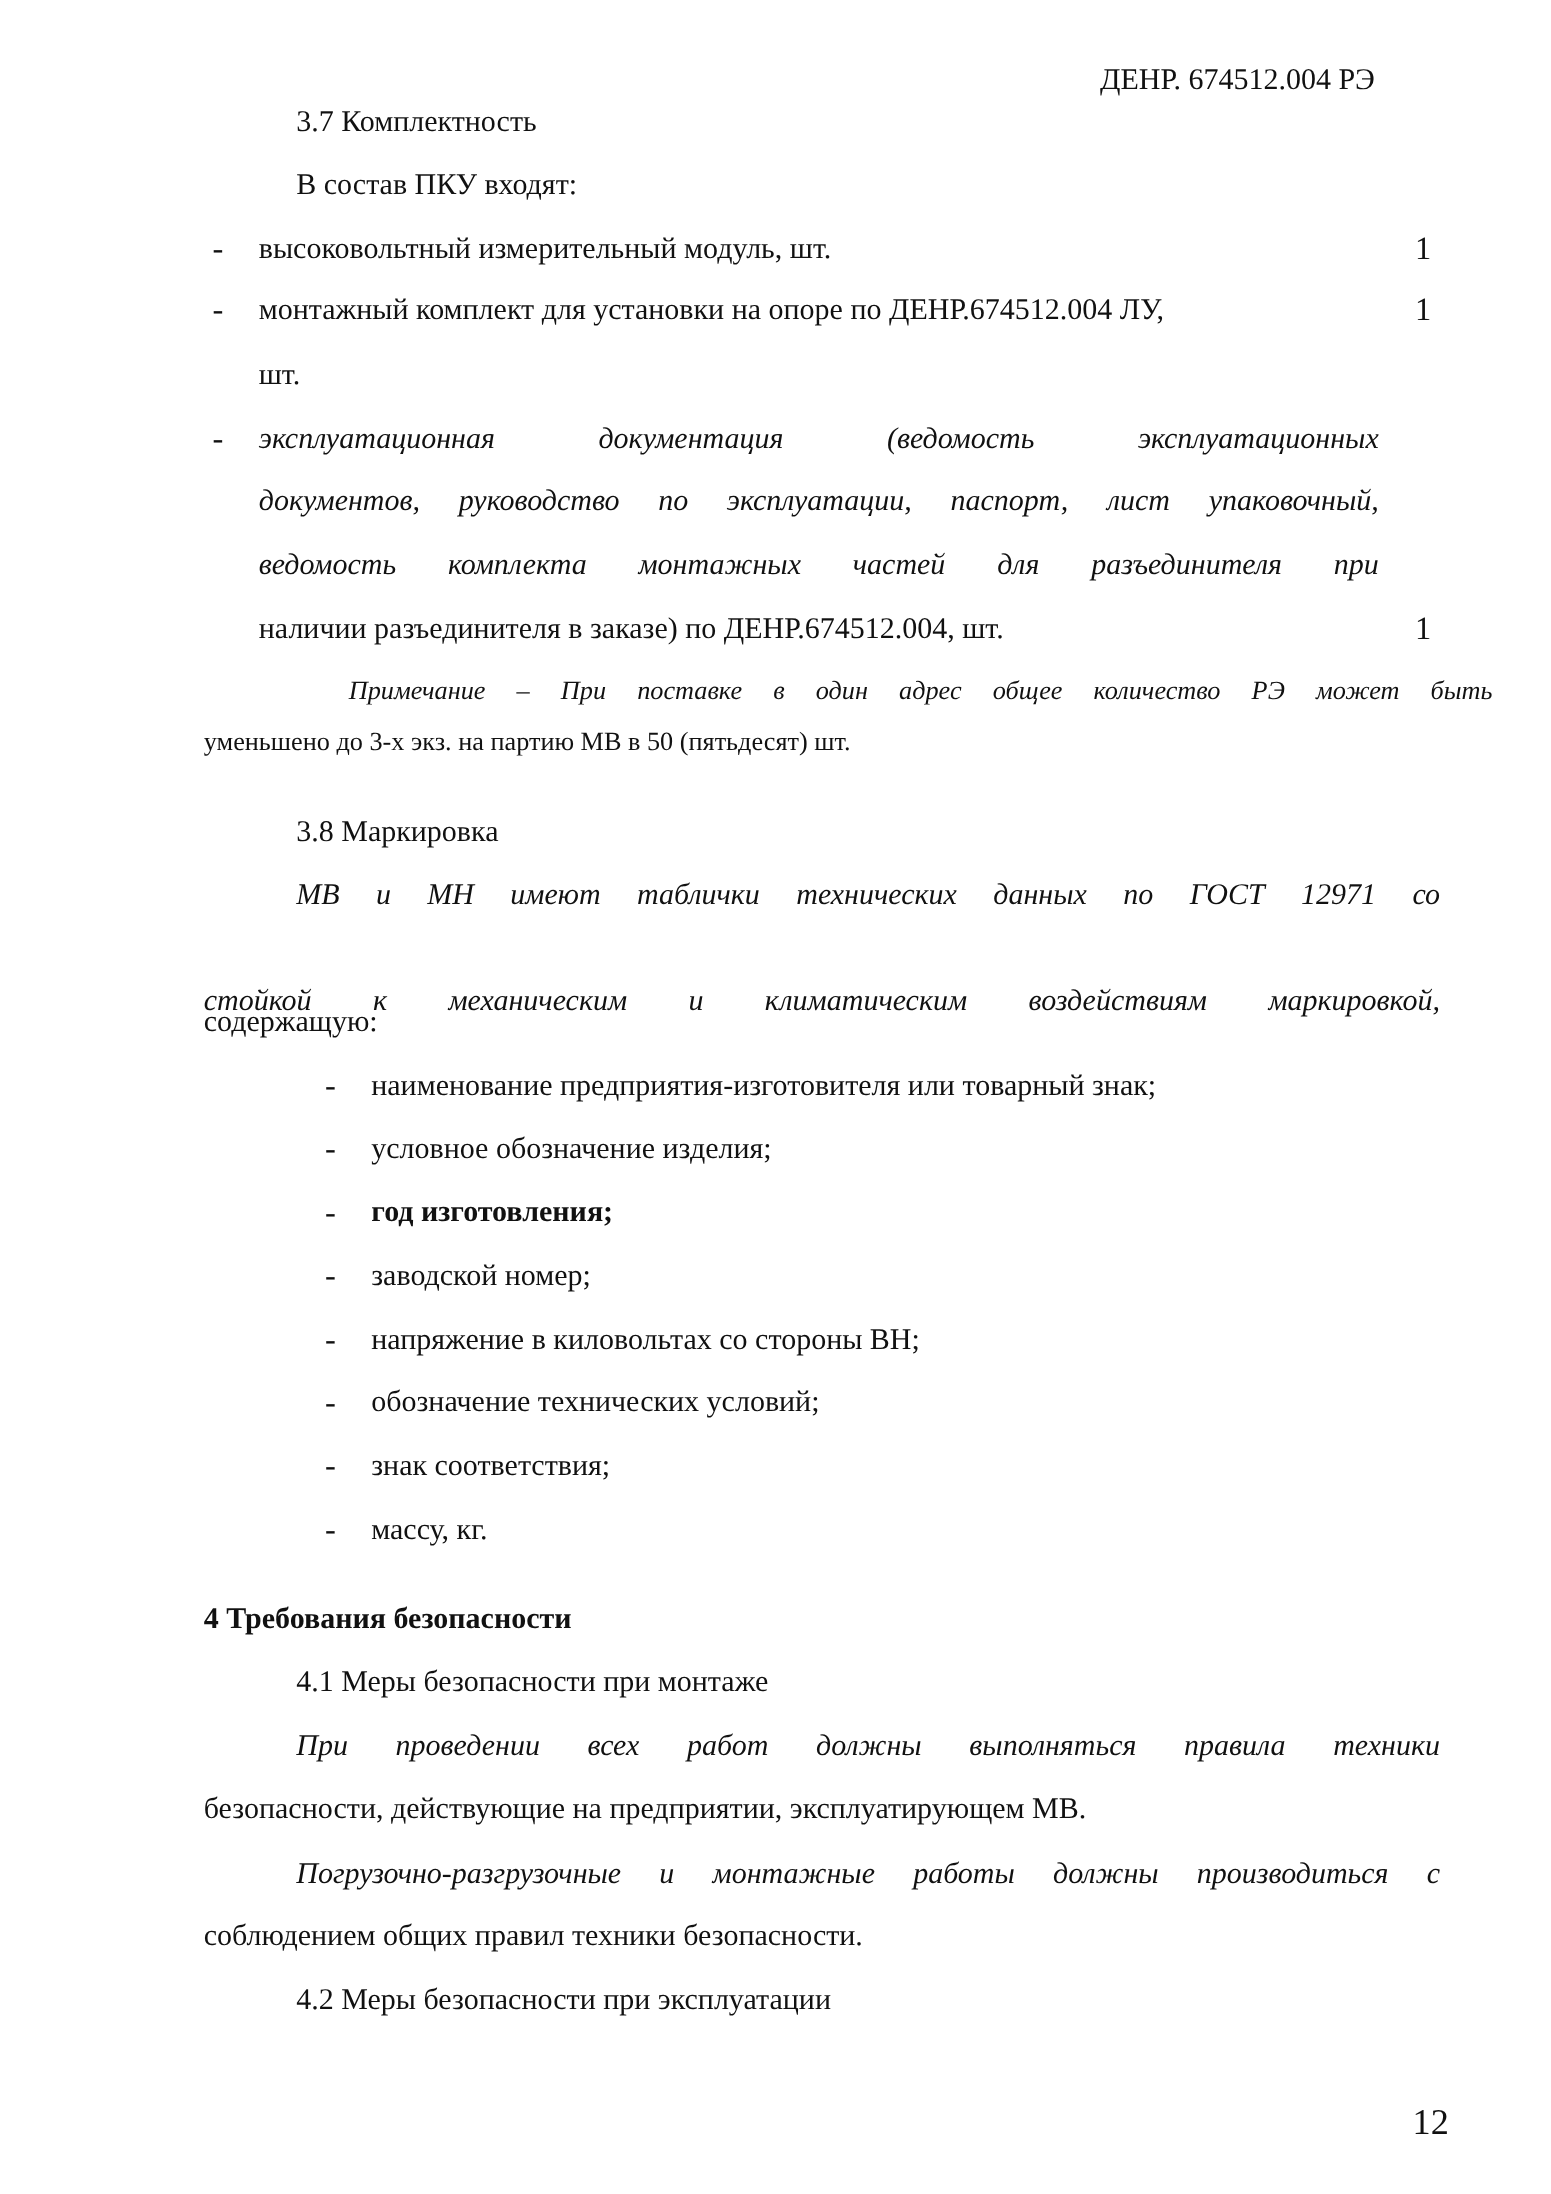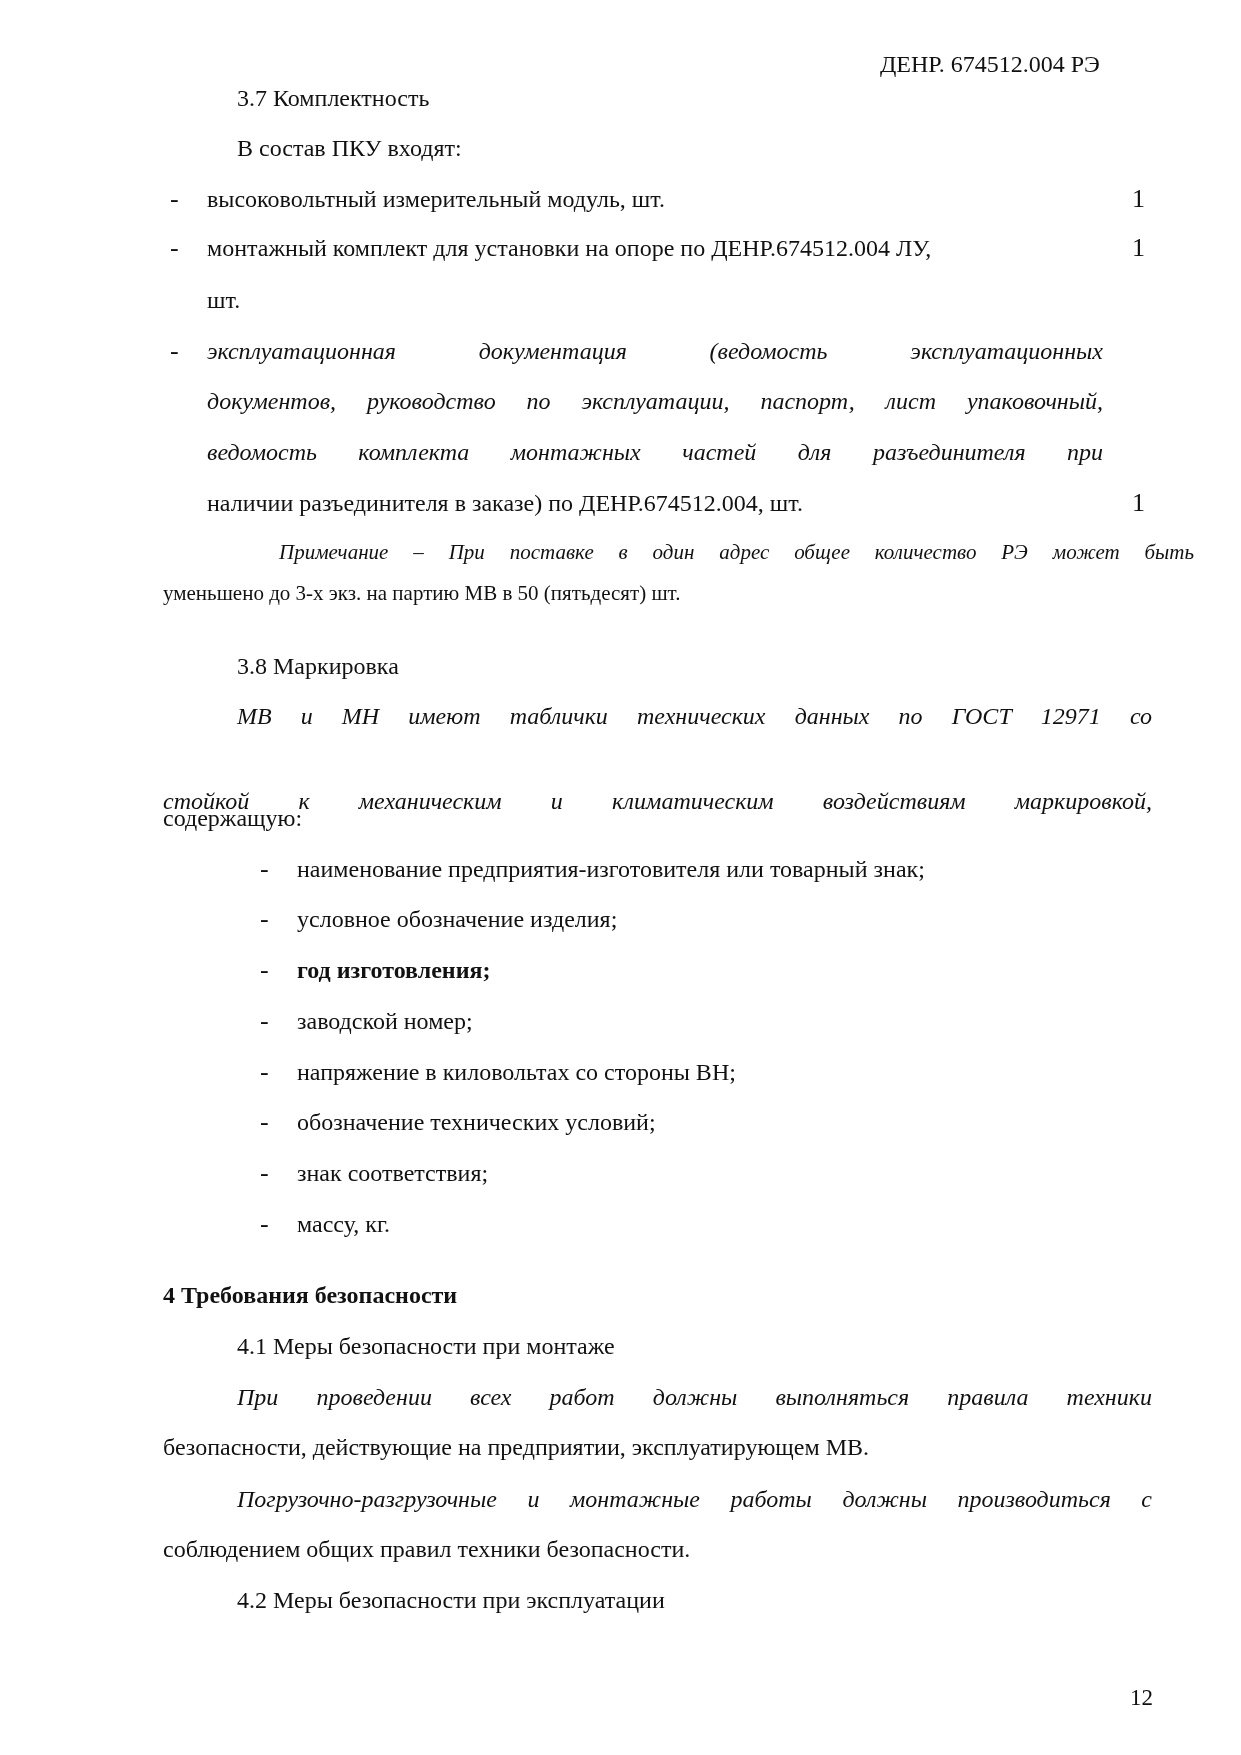--- a/index.html
+++ b/index.html
@@ -72,14 +72,14 @@
   </div>
 
   <div class="ln bold" style="left:163px; top:1279px;">4 Требования безопасности</div>
   <div class="ln" style="left:237px; top:1330px;">4.1 Меры безопасности при монтаже</div>
   <div class="ln just" style="left:237px; top:1381px; width:915px;">При проведении всех работ должны выполняться правила техники</div>
   <div class="ln" style="left:163px; top:1431px;">безопасности, действующие на предприятии, эксплуатирующем МВ.</div>
   <div class="ln just" style="left:237px; top:1483px; width:915px;">Погрузочно-разгрузочные и монтажные работы должны производиться с</div>
   <div class="ln" style="left:163px; top:1533px;">соблюдением общих правил техники безопасности.</div>
   <div class="ln" style="left:237px; top:1584px;">4.2 Меры безопасности при эксплуатации</div>
 
-  <div class="ln small" style="left:1130px; top:1684px; font-size:23px;">12</div>
+  <div class="ln small" style="left:1130px; top:1684px; font-size:29px;">12</div>
 </div>
 
 </body></html>

